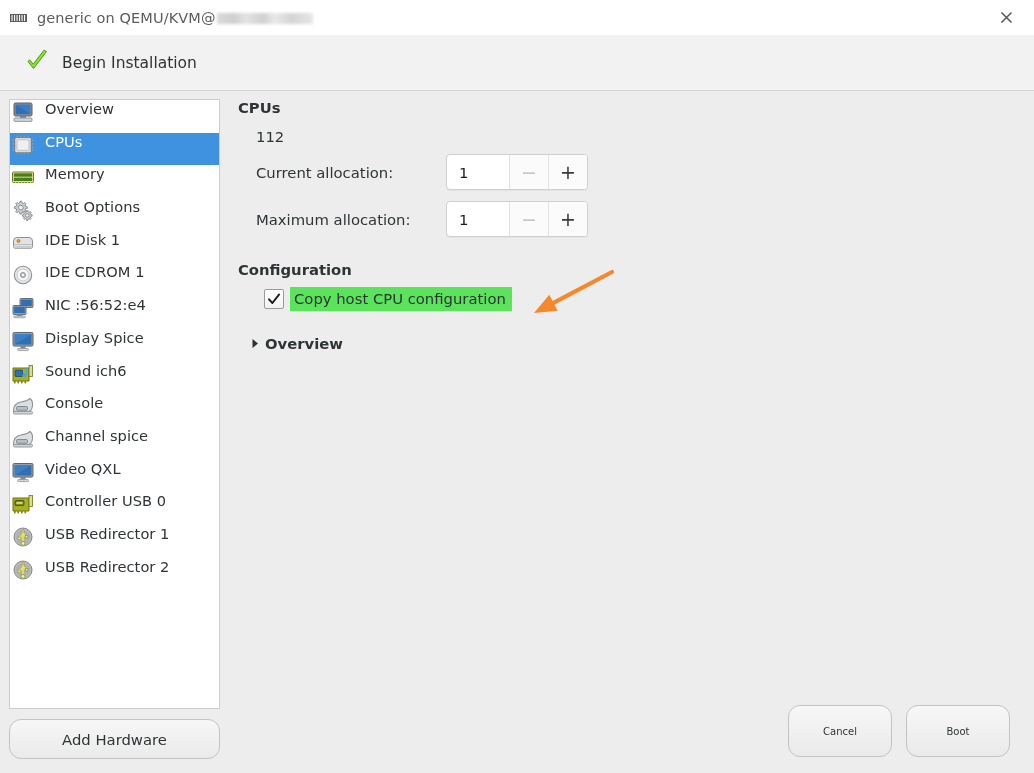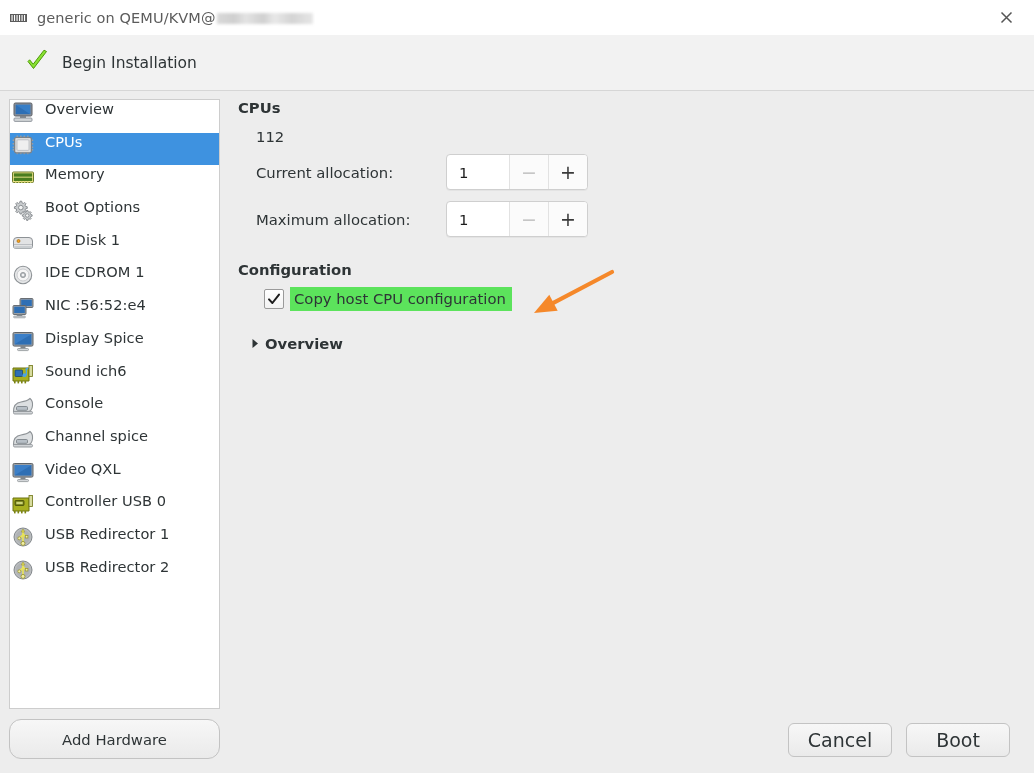--- a/index.html
+++ b/index.html
@@ -308,26 +308,26 @@
   .footer {
     flex: 0 0 auto;
     display: flex;
     justify-content: flex-end;
     align-items: center;
     padding: 0 10px 16px 0;
     gap: 14px;
   }
   .dlg-btn {
     min-width: 104px;
-    height: 34px;
+    height: 52px;
     background: linear-gradient(180deg,#f7f7f7 0%,#eaeaea 100%);
     border: 1px solid #c3c3c3;
-    border-radius: 6px;
+    border-radius: 12px;
     font-family: inherit;
-    font-size: 19px;
+    font-size: 10px;
     color: #2e3436;
     cursor: pointer;
     padding: 0 18px;
   }
 
   
   .arrow-overlay {
     position: absolute;
     left: 0; top: 0;
     width: 1034px; height: 773px;

